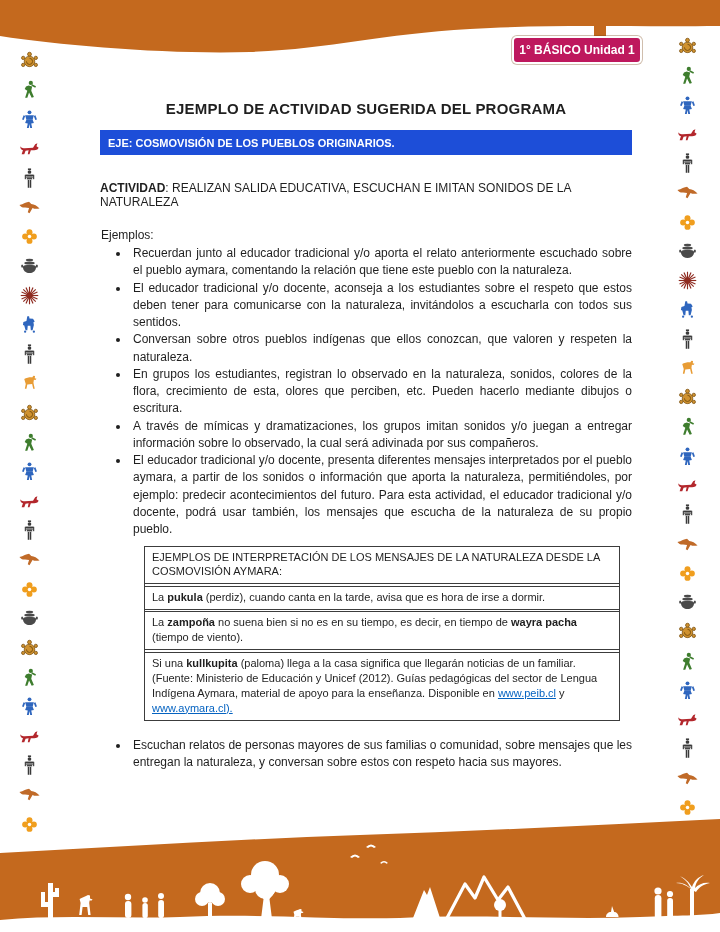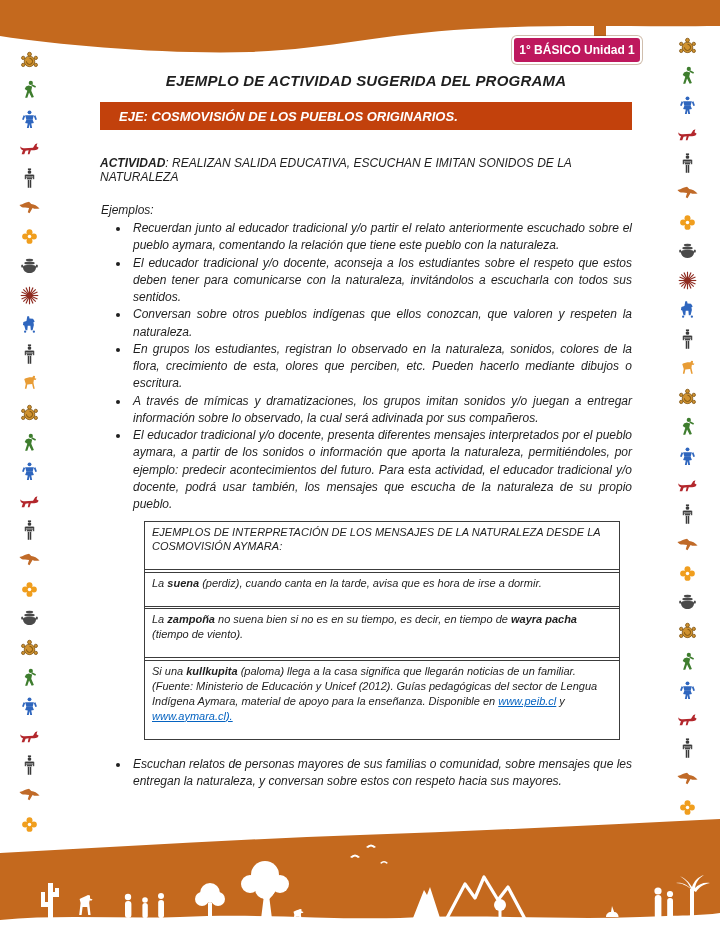--- a/index.html
+++ b/index.html
@@ -19,32 +19,32 @@
   }
   .badge-stem { position:absolute; top:22px; left:594px; width:12px; height:18px; background:#C4691E; z-index:2; }
   
   .icon-col { position:absolute; width:30px; display:flex; flex-direction:column;
               justify-content:space-between; align-items:center; z-index:2; }
   .icon-col.left  { left:14px;  top:50px; bottom:97px;  }
   .icon-col.right { left:672px; top:36px; bottom:114px; }
   .side-icon { width:21px; height:21px; }
   .side-icon svg { width:100%; height:100%; display:block; }
   
-  .content { position:absolute; left:100px; top:72px; width:532px; z-index:2;font-style:italic; }
+  .content { position:absolute; left:100px; top:100px; width:532px; z-index:2; }
   .doc-title { font-size:15px; font-weight:bold; text-align:center; margin:0 0 13px; letter-spacing:.2px; }
-  .eje-banner { background:#c2410c; color:#ffffff; font-weight:bold; font-size:13px;
-                padding:7px 19px 6px; margin:0 0 26px; }
+  .eje-banner { background:#1d4ed8; color:#ffffff; font-weight:bold; font-size:11px;
+                padding:7px 8px 6px; margin:0 0 26px; }
   .activity { font-size:12px; margin:0 0 19px; }
   .examples-label { font-size:12px; margin:1px; }
   ul.bullets { margin:3px 0 0; padding-left:30px; font-size:12px; line-height:1.44; text-align:justify; }
   ul.bullets li { padding-left:3px; }
   ul.final { margin-top:16px; }
   .interp-table { width:474px; margin:7px 0 0 44px; font-size:11px; line-height:1.36;
                   border:1.2px solid #3c3c3c; text-align:left; }
-  .trow { padding:3px 7px 15px; border-bottom:1.2px solid #3c3c3c; }
+  .trow { padding:3px 7px 4px; border-bottom:1.2px solid #3c3c3c; }
   .trow:not(:first-child) { border-top:1.2px solid #3c3c3c; margin-top:1.5px; }
   .trow:last-child { border-bottom:none; }
   .trow a { color:#0563C1; text-decoration:underline; }
   
   .bottom-band { position:absolute; bottom:0; left:0; width:720px; height:115px; z-index:1; }
 </style>
 </head>
 <body>
 
 <div class="canvas">
@@ -572,33 +572,33 @@
 
     <div class="eje-banner">
       <span>EJE: COSMOVISIÓN DE LOS PUEBLOS ORIGINARIOS.</span>
     </div>
 
     <p class="activity"><b>ACTIVIDAD</b><span>: REALIZAN SALIDA EDUCATIVA, ESCUCHAN E IMITAN SONIDOS DE LA NATURALEZA</span></p>
 
     <p class="examples-label">Ejemplos:</p>
 
     <ul class="bullets">
-      <li>Recuerdan junto al educador tradicional y/o partir el relato anteriormente escuchado sobre el pueblo aymara, comentando la relación que tiene este pueblo con la naturaleza.</li>
+      <li>Recuerdan junto al educador tradicional y/o aporta el relato anteriormente escuchado sobre el pueblo aymara, comentando la relación que tiene este pueblo con la naturaleza.</li>
       <li>El educador tradicional y/o docente, aconseja a los estudiantes sobre el respeto que estos deben tener para comunicarse con la naturaleza, invitándolos a escucharla con todos sus sentidos.</li>
       <li>Conversan sobre otros pueblos indígenas que ellos conozcan, que valoren y respeten la naturaleza.</li>
       <li>En grupos los estudiantes, registran lo observado en la naturaleza, sonidos, colores de la flora, crecimiento de esta, olores que perciben, etc. Pueden hacerlo mediante dibujos o escritura.</li>
       <li>A través de mímicas y dramatizaciones, los grupos imitan sonidos y/o juegan a entregar información sobre lo observado, la cual será adivinada por sus compañeros.</li>
       <li>El educador tradicional y/o docente, presenta diferentes mensajes interpretados por el pueblo aymara, a partir de los sonidos o información que aporta la naturaleza, permitiéndoles, por ejemplo: predecir acontecimientos del futuro. Para esta actividad, el educador tradicional y/o docente, podrá usar también, los mensajes que escucha de la naturaleza de su propio pueblo.</li>
     </ul>
 
     <div class="interp-table">
       <div class="trow">
         <span>EJEMPLOS DE INTERPRETACIÓN DE LOS MENSAJES DE LA NATURALEZA DESDE LA COSMOVISIÓN AYMARA:</span>
       </div>
-      <div class="trow"><span>La </span><b>suena</b><span> (perdiz), cuando canta en la tarde, avisa que es hora de irse a dormir.</span></div>
+      <div class="trow"><span>La </span><b>pukula</b><span> (perdiz), cuando canta en la tarde, avisa que es hora de irse a dormir.</span></div>
       <div class="trow"><span>La </span><b>zampoña</b><span> no suena bien si no es en su tiempo, es decir, en tiempo de </span><b>wayra pacha</b><span> (tiempo de viento).</span></div>
       <div class="trow"><span>Si una </span><b>kullkupita</b><span> (paloma) llega a la casa significa que llegarán noticias de un familiar. (Fuente: Ministerio de Educación y Unicef (2012). Guías pedagógicas del sector de Lengua Indígena Aymara, material de apoyo para la enseñanza. Disponible en </span><a href="#">www.peib.cl</a><span> y </span><a href="#">www.aymara.cl).</a></div>
     </div>
 
     <ul class="bullets final">
       <li>Escuchan relatos de personas mayores de sus familias o comunidad, sobre mensajes que les entregan la naturaleza, y conversan sobre estos con respeto hacia sus mayores.</li>
     </ul>
 
   </div>
 

